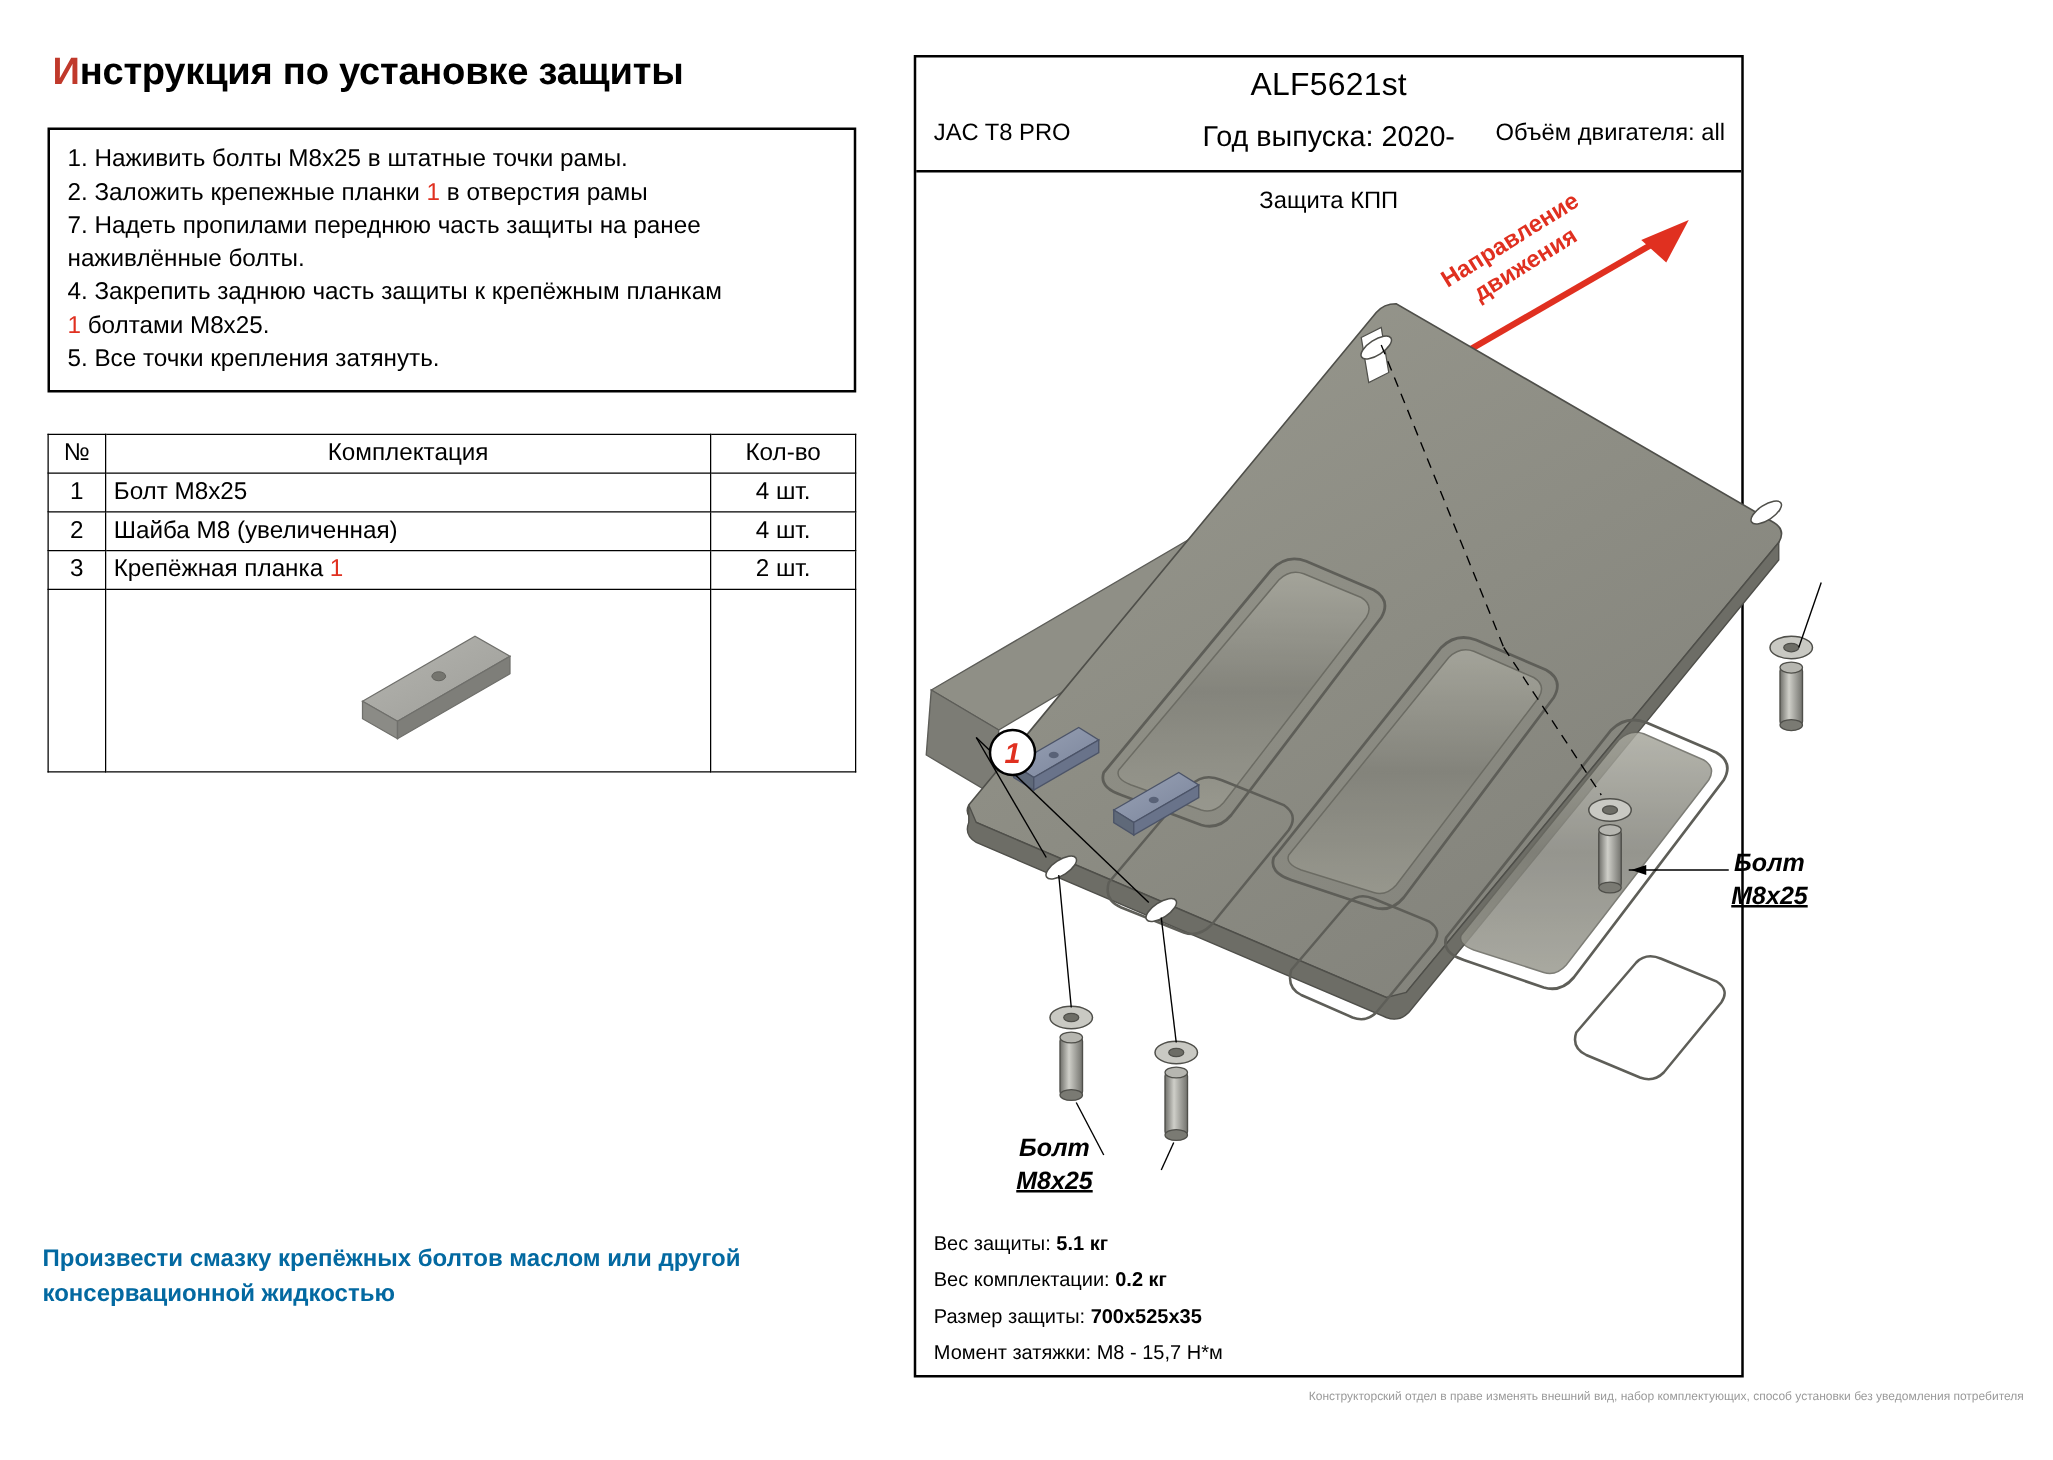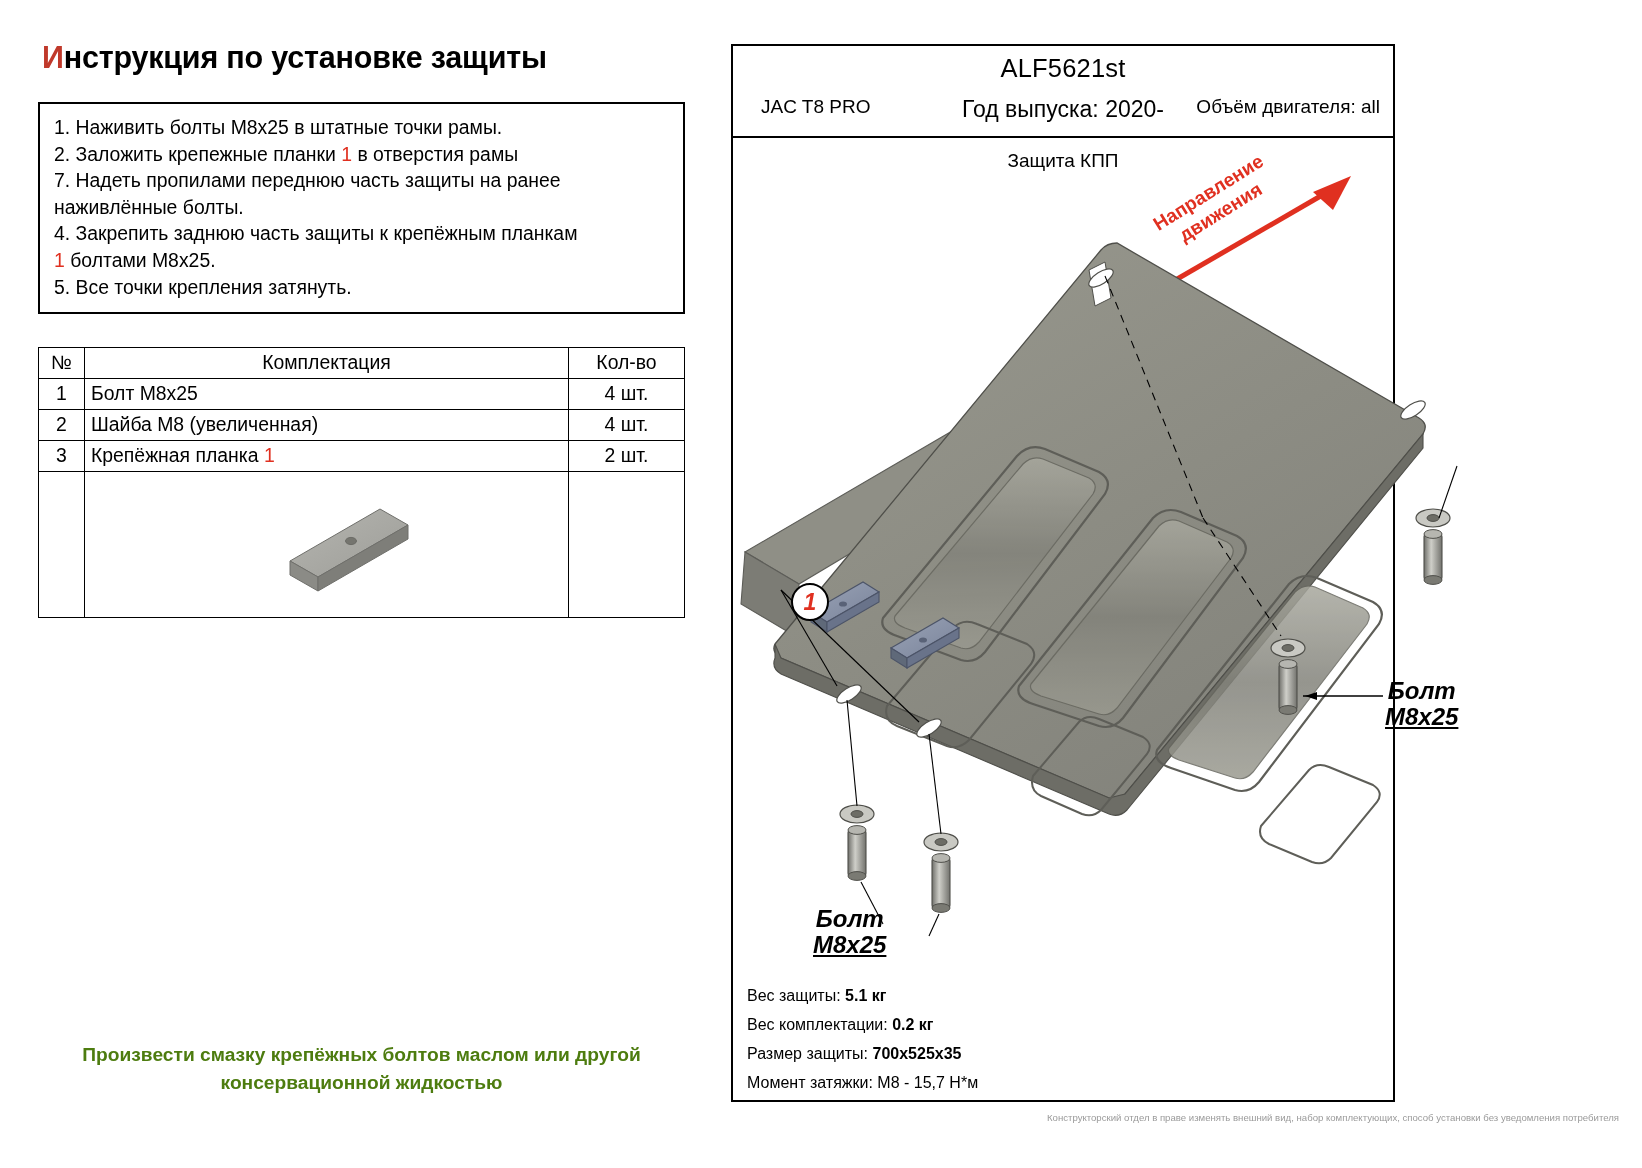--- a/index.html
+++ b/index.html
@@ -79,24 +79,23 @@
   
   #bracket-figure {
     position: absolute;
     left: 50%; top: 50%;
     transform: translate(-50%, -50%);
     width: 190px; height: 120px;
   }
 
   #footer-warning {
     position: absolute;
-    left: 0; top: 1007px;
+    left: 0; top: 960px;
     width: 655px;
-    text-align: center;
-    color: #4d7c0f;
+    color: #0369a1;
     font-size: 19.2px;
     line-height: 28px;
     font-weight: bold;
   }
 
   
   #right-panel {
     position: absolute;
     left: 731px; top: 44px;
     width: 664px; height: 1058px;
@@ -110,21 +109,21 @@
   }
   #part-code {
     position: absolute;
     left: 0; right: 0; top: 8px;
     text-align: center;
     font-size: 25.5px;
     letter-spacing: 0.2px;
   }
   #vehicle-model {
     position: absolute;
-    left: 28px; top: 50px;
+    left: 14px; top: 50px;
     font-size: 19px;
   }
   #year-range {
     position: absolute;
     left: 0; right: 0; top: 50px;
     text-align: center;
     font-size: 23px;
   }
   #engine-volume {
     position: absolute;
@@ -178,21 +177,21 @@
     font-size: 23px;
     font-weight: bold;
     font-style: italic;
     z-index: 6;
   }
 
   .bolt-label {
     position: absolute;
     font-style: italic;
     font-weight: bold;
-    font-size: 24px;
+    font-size: 20px;
     line-height: 26px;
     text-align: center;
     white-space: nowrap;
     z-index: 6;
   }
   .bolt-label .u { text-decoration: underline; display: block; }
   #bolt-label-right { left: 652px; top: 512px; }
   #bolt-label-left  { left: 80px;  top: 740px; }
 
   

